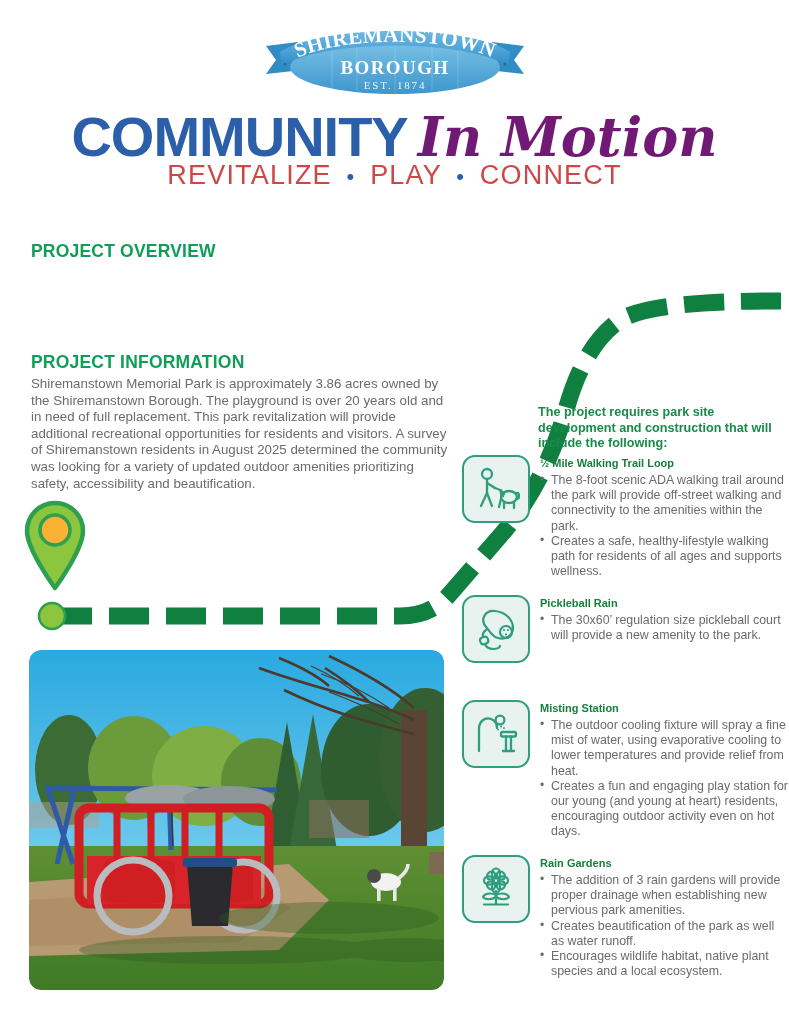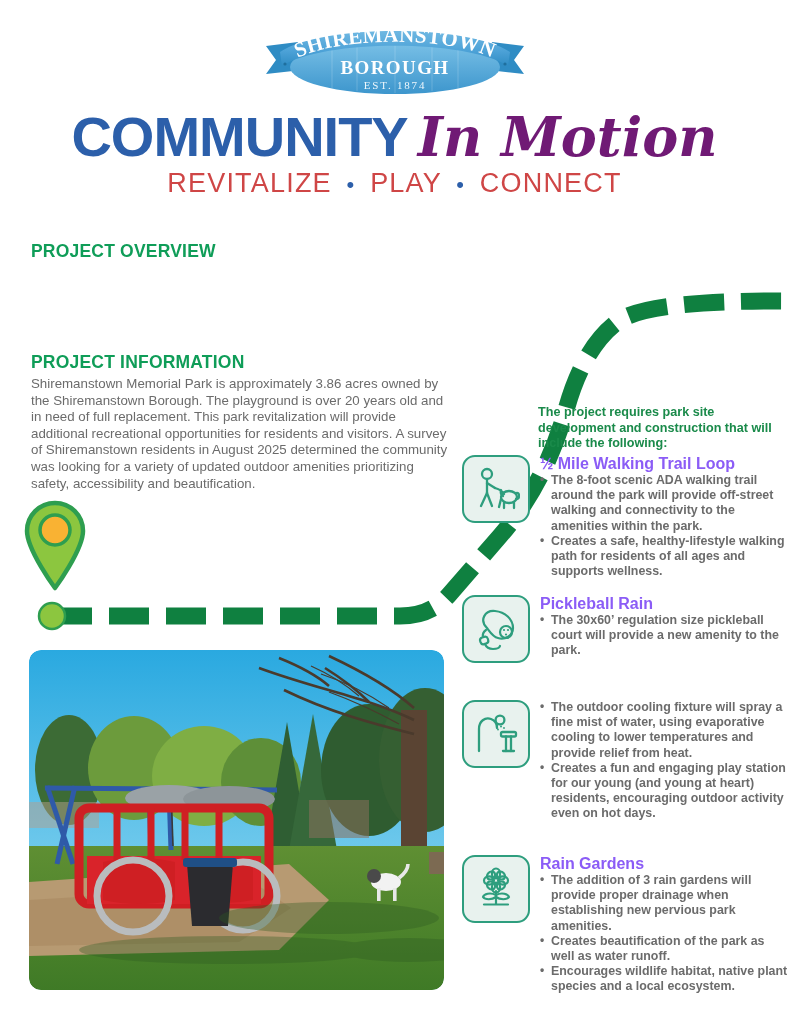--- a/index.html
+++ b/index.html
@@ -27,21 +27,21 @@
     font-family: "Liberation Sans", sans-serif;
     font-weight: bold; font-size: 56px; letter-spacing: -1px;
     color: #2c5faa; vertical-align: baseline;
   }
   .title-script {
     font-family: "DejaVu Serif", serif;
     font-style: italic; font-weight: bold; font-size: 54px;
     color: #701a75; margin-left: 10px; letter-spacing: 0px;
   }
   .subtitle {
-    position: absolute; left:0; top: 168px; width: 789px;
+    position: absolute; left:0; top: 160px; width: 789px;
     text-align: center; white-space: nowrap;
     font-size: 27px; letter-spacing: 1.2px; color: #cf4646;
     font-family: "Liberation Sans", sans-serif;
   }
   .subtitle .sep { color: #2c5faa; font-size: 22px; padding: 0 6px; }
 
   
   .sec-head {
     position: absolute;
     font-weight: bold; font-size: 17.5px; letter-spacing: 0.2px;
@@ -75,27 +75,27 @@
     font-size: 12.6px; line-height: 15.6px; font-weight: bold; color: #1a8a4a;
   }
   .feature { position: absolute; left: 462px; width: 327px; }
   .feat-icon {
     position: absolute; left: 0; top: 0; width: 68px; height: 68px;
     border: 2.2px solid #2e9e7e; border-radius: 13px; background: #e8f2ee;
     display:flex; align-items:center; justify-content:center;
   }
   .feat-body { margin-left: 78px; }
   .feat-title {
-    font-size: 16px; font-weight: bold; color: #8b5cf6;
+    font-size: 11px; font-weight: bold; color: #15803d;
     line-height: 17px; margin-bottom: 1px;
   }
   .feat-list { list-style: none; }
   .feat-list li {
     position: relative; padding-left: 11px;
-    font-size: 12.4px; line-height: 15.2px; color: #6b6b6b; margin-bottom: 0px; font-weight: bold;
+    font-size: 12.4px; line-height: 15.2px; color: #6b6b6b; margin-bottom: 0px;
   }
   .feat-list li::before {
     content: "\2022"; position: absolute; left: 0; top: -1px;
     color: #6b6b6b; font-size: 12px;
   }
 </style>
 </head>
 <body>
 
 <div class="page">
@@ -337,20 +337,21 @@
         <rect x="28" y="21" width="15" height="4.5" rx="1.6"></rect>
         <path d="M33 25.5 L33 40 M38 25.5 L38 40"></path>
         <path d="M30 40 L41 40"></path>
         <circle cx="24" cy="15" r="1.1" fill="#2e9e7e" stroke="none"></circle>
         <circle cx="28" cy="15.5" r="1" fill="#2e9e7e" stroke="none"></circle>
         <circle cx="31" cy="17" r="0.9" fill="#2e9e7e" stroke="none"></circle>
         <circle cx="25" cy="18.5" r="0.9" fill="#2e9e7e" stroke="none"></circle>
       </svg>
     </div>
     <div class="feat-body">
+      <div class="feat-title">Misting Station</div>
       <ul class="feat-list">
         <li>The outdoor cooling fixture will spray a fine mist of water, using evaporative cooling to lower temperatures and provide relief from heat.</li>
         <li>Creates a fun and engaging play station for our young (and young at heart) residents, encouraging outdoor activity even on hot days.</li>
       </ul>
     </div>
   </div>
 
   <div class="feature" id="feature-3" style="top:855px;">
     <div class="feat-icon">
       <svg width="46" height="46" viewBox="0 0 46 46" fill="none" stroke="#2e9e7e" stroke-width="2.2" stroke-linecap="round" stroke-linejoin="round">

